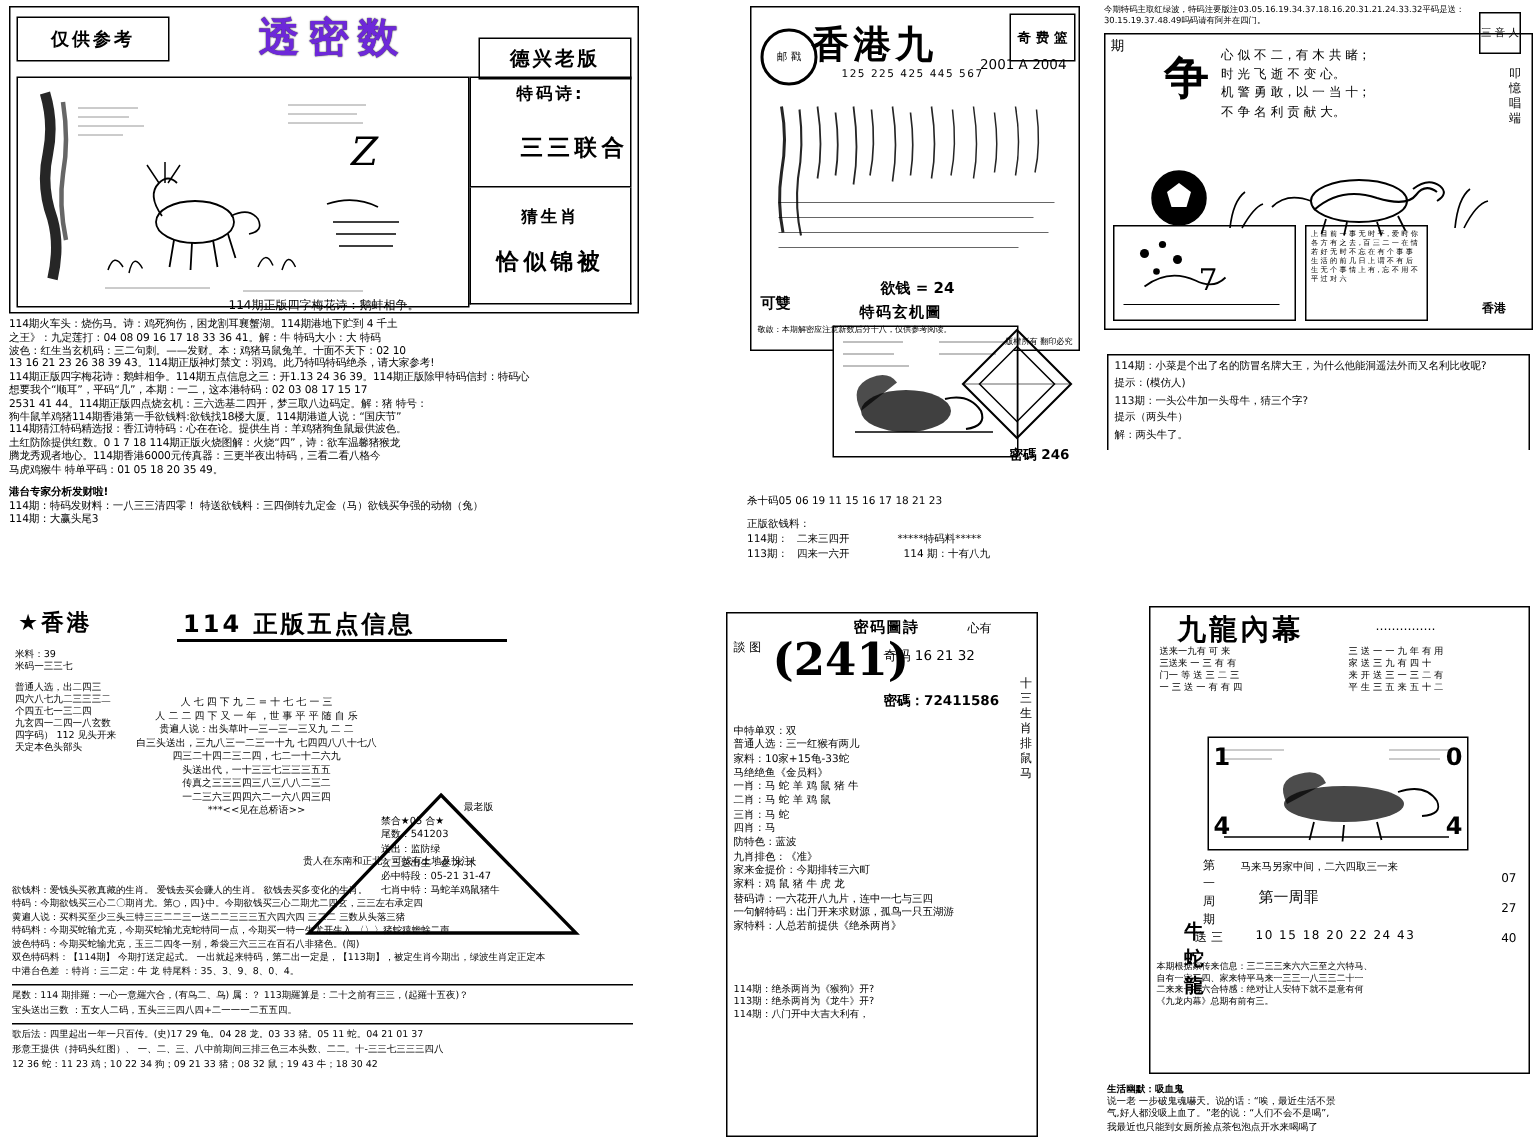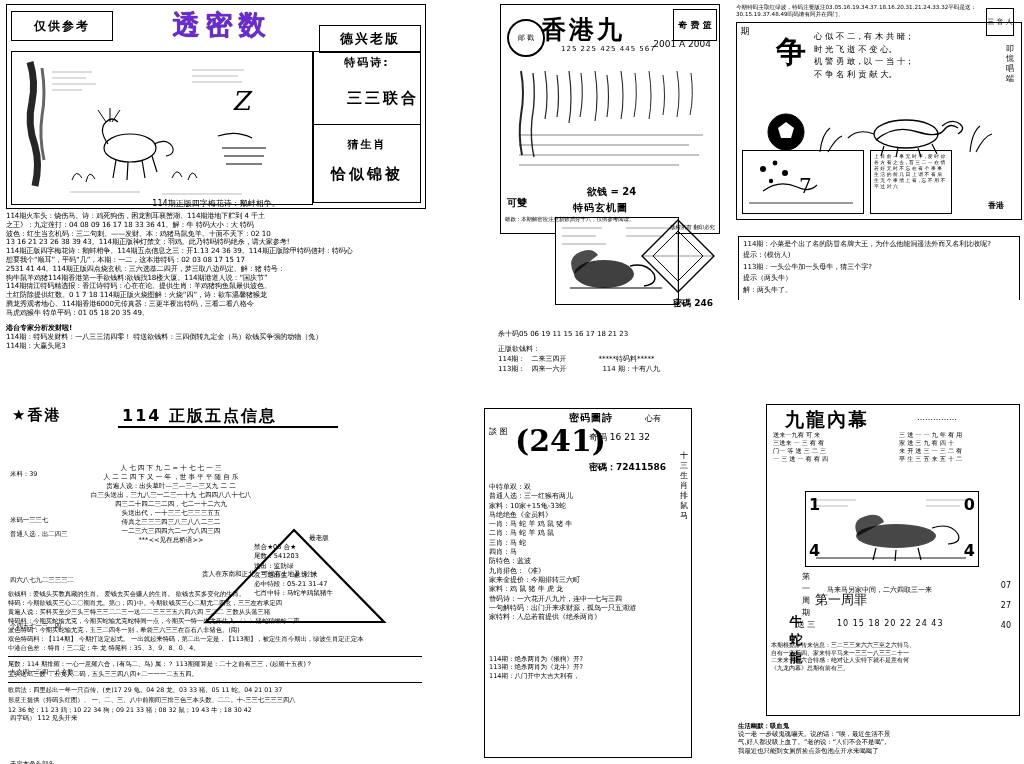--- a/index.html
+++ b/index.html
@@ -40,21 +40,21 @@
   
   #tltext{left:6px;top:212px;width:420px;height:190px;}
   #tltext p{margin:0 0 0.5px 0;font-size:7.1px;line-height:8.3px;letter-spacing:-0.1px;}
 
   
   #bl{left:6px;top:404px;width:420px;height:355px;}
   #bl .hk{position:absolute;left:6px;top:2px;font-size:15px;font-weight:bold;letter-spacing:2px;}
   #bl .bigtitle{position:absolute;left:116px;top:2px;font-size:16px;font-weight:bold;letter-spacing:2px;}
   #bl .ul{position:absolute;left:112px;top:22px;width:220px;border-bottom:2px solid #000;}
   .lcol{position:absolute;left:4px;top:28px;width:206px;}
-  .lcol .row{font-size:6.4px;line-height:8px;margin-top:38px;}
+  .lcol .row{font-size:6.4px;line-height:8px;}
   .midpoem{position:absolute;left:60px;top:60px;width:210px;text-align:center;font-size:6.6px;line-height:9px;}
   .tri{position:absolute;left:196px;top:122px;width:185px;height:100px;}
   .trilines{position:absolute;left:248px;top:130px;width:130px;font-size:6.6px;line-height:9.2px;}
   .blnote{position:absolute;left:200px;top:230px;width:218px;font-size:6.6px;line-height:8.6px;}
   #bl .para{position:absolute;font-size:6.3px;line-height:7.8px;}
 
   
   #mt{left:500px;top:4px;width:220px;height:230px;}
   .hkjtitle{position:absolute;left:40px;top:8px;font-size:25px;font-weight:bold;letter-spacing:3px;
             font-family:"DejaVu Serif","Liberation Serif",serif;}
@@ -474,22 +474,22 @@
       <div>一</div>
       <div>周</div>
       <div>期</div>
       <div>送 三</div>
     </div>
     <div class="rb-animals" style="top:208px;">
       <div>牛</div>
       <div>蛇</div>
       <div>龍</div>
     </div>
-    <div style="position:absolute;left:60px;top:180px;font-size:7px;text-align:center;">马来马另家中间，二六四取三一来</div>
-    <div style="position:absolute;left:48px;top:186px;font-size:13px;">第一周罪</div>
+    <div style="position:absolute;left:60px;top:168px;font-size:7px;text-align:center;">马来马另家中间，二六四取三一来</div>
+    <div style="position:absolute;left:72px;top:186px;font-size:10px;">第一周罪</div>
     <div class="rb-nums">10  15  18  20  22  24  43</div>
     <div style="position:absolute;right:8px;top:176px;font-size:8px;">07</div>
     <div style="position:absolute;right:8px;top:196px;font-size:8px;">27</div>
     <div style="position:absolute;right:8px;top:216px;font-size:8px;">40</div>
 
     <div class="rb-foot">
       <div>本期根据家传来信息：三二三三来六六三至之六特马、</div>
       <div>自有一定三四、家来特平马来一三三一八三三二十一</div>
       <div>二来来一有六合特感：绝对让人安特下就不是意有何</div>
       <div>《九龙内幕》总期有前有三。</div>

